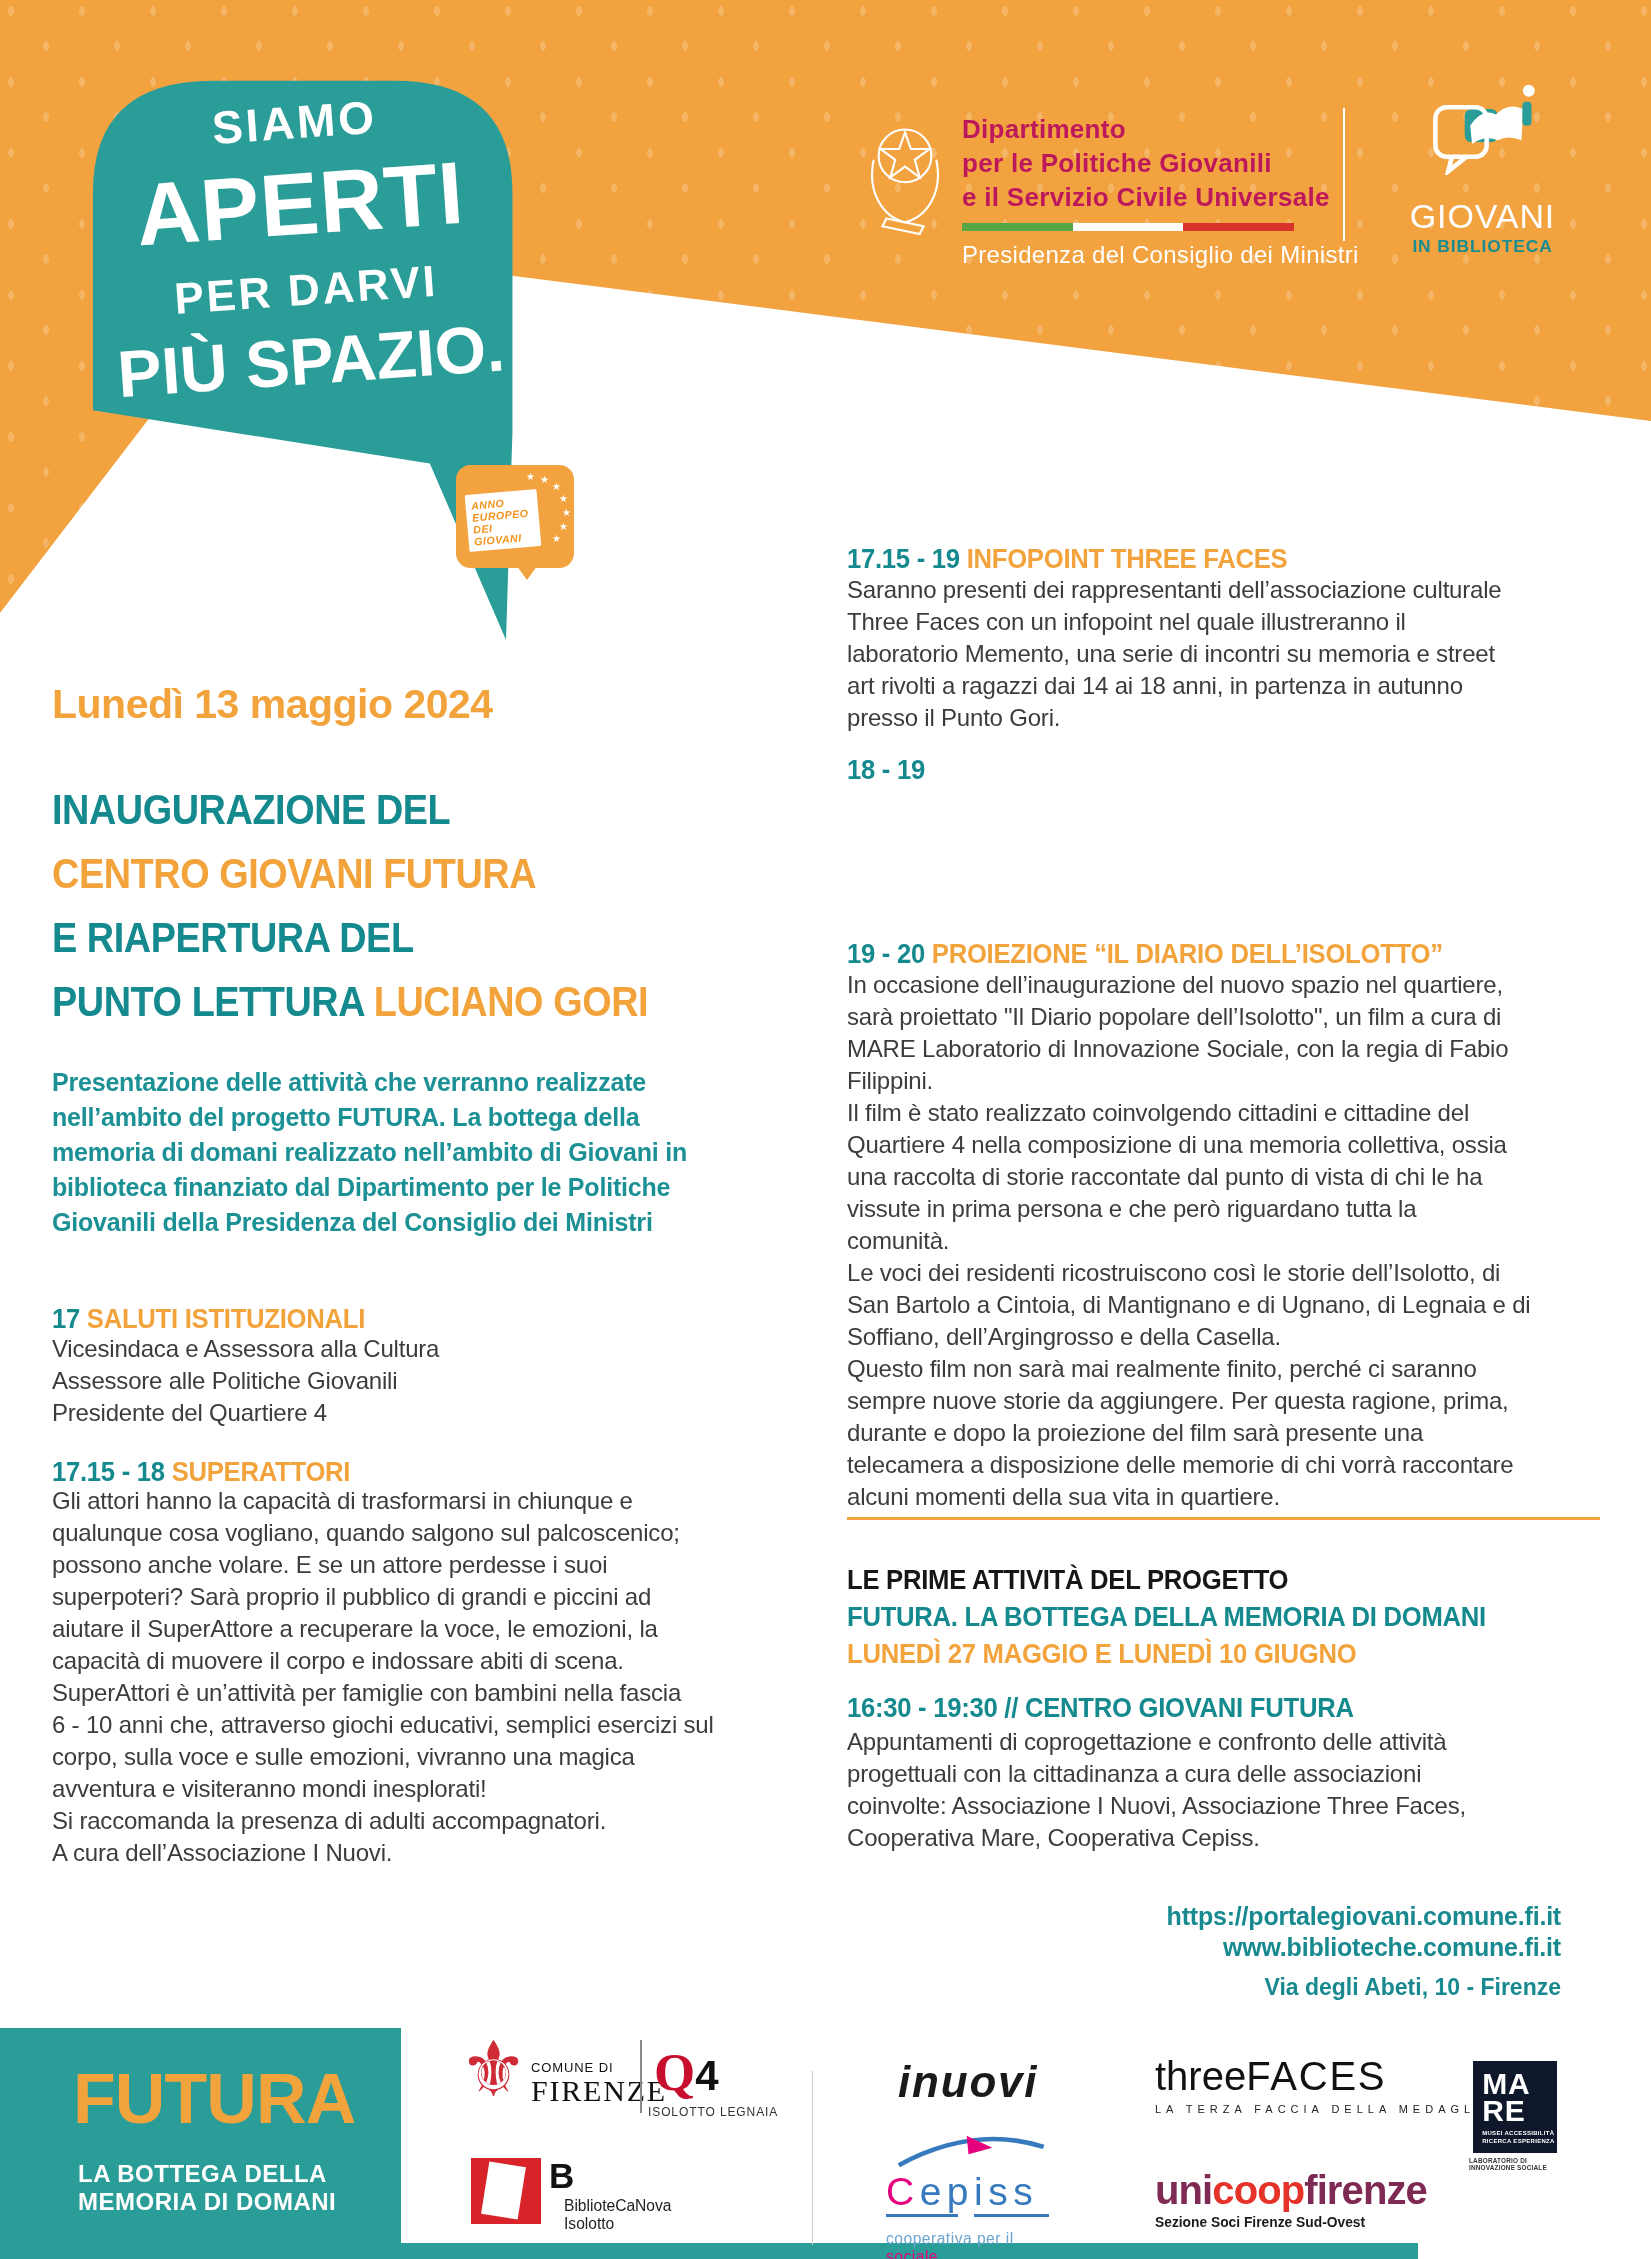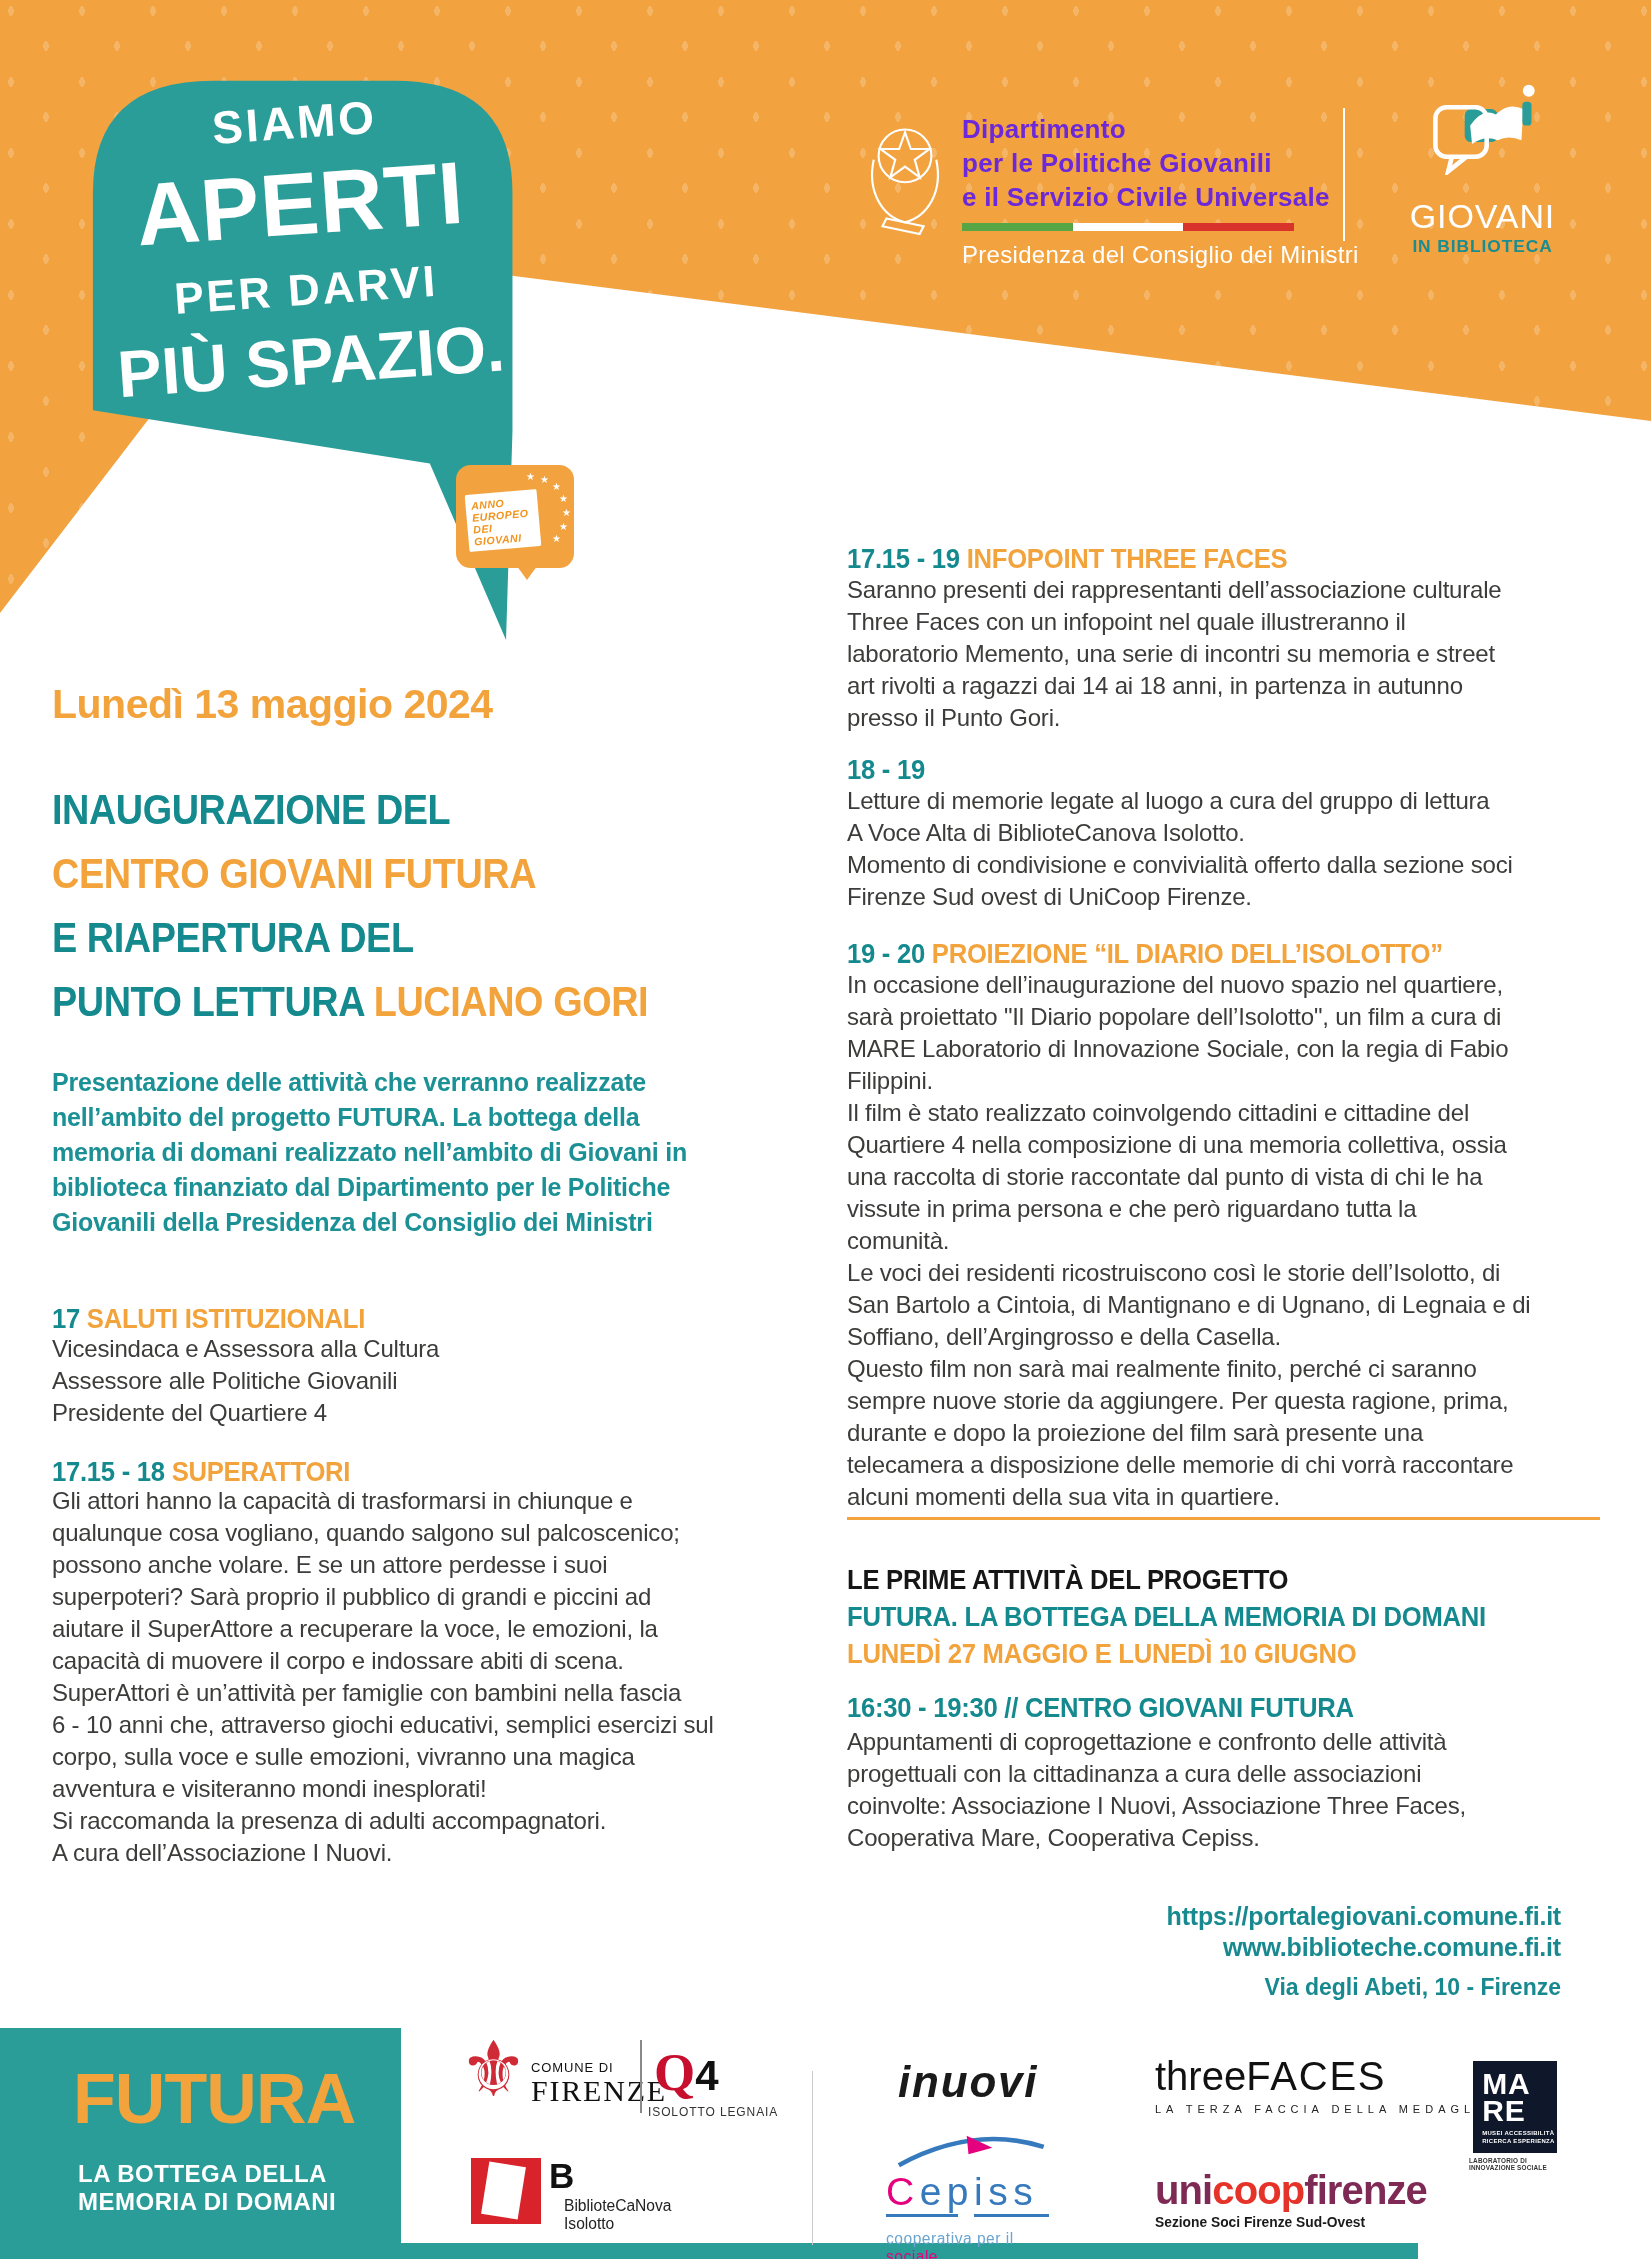--- a/index.html
+++ b/index.html
@@ -22,21 +22,21 @@
   .bubble-svg{left:0; top:0;}
   .bubble-text{
     left:93px; top:99px; width:420px; text-align:center; color:#fff;
     transform:rotate(-4deg); font-weight:900; line-height:1;
   }
   .bubble-l1{font-size:46px; letter-spacing:2.8px;}
   .bubble-l2{font-size:88px; letter-spacing:0.9px; margin-top:14.7px;}
   .bubble-l3{font-size:44px; letter-spacing:2.8px; margin-top:20px;}
   .bubble-l4{font-size:66px; letter-spacing:0px; margin-top:16.5px;}
   
-  .gov-text{left:962px; top:112px; color:#6d28d9; font-size:26px; line-height:34px; font-weight:600; letter-spacing:0.3px;}
+  .gov-text{left:962px; top:112px; color:#be185d; font-size:26px; line-height:34px; font-weight:600; letter-spacing:0.3px;}
   .tricolor{left:962px; top:223px; width:332px; height:8.3px;
     background:linear-gradient(to right,#57A646 0 33.4%,#ffffff 33.4% 66.7%,#D9342B 66.7% 100%);}
   .presidenza{left:962px; top:241px; color:#fff; font-size:24px; font-weight:500; letter-spacing:0.3px;}
   .head-divider{left:1343px; top:108px; width:1.8px; height:133px; background:#ffffff;}
   .gib{left:1377px; top:78px; width:211px; text-align:center;}
   .gib-name{margin-top:20px; color:#fff; font-size:34px; font-weight:400; letter-spacing:0.9px; line-height:37px;}
   .gib-sub{color:#1B8C8F; font-size:17.4px; font-weight:800; letter-spacing:0.9px; line-height:22px;}
   
   .anno{left:456px; top:465px; width:118px; height:103px; background:#F2A340; border-radius:14.7px;}
   .anno-tail{left:514px; top:562px; width:0; height:0; border-left:13px solid transparent; border-right:13px solid transparent; border-top:18.4px solid #F2A340;}
@@ -215,24 +215,20 @@
   </div>
   <div class="abs body-text rsec0-b">Saranno presenti dei rappresentanti dell’associazione culturale
 Three Faces con un infopoint nel quale illustreranno il
 laboratorio Memento, una serie di incontri su memoria e street
 art rivolti a ragazzi dai 14 ai 18 anni, in partenza in autunno
 presso il Punto Gori.</div>
 
   <div class="abs sec-head rsec1-h">
     <span class="sec-time">18 - 19</span><span class="sec-title"></span>
   </div>
-  <div class="abs body-text rsec1-b">Letture di memorie legate al luogo a cura del gruppo di lettura
-A Voce Alta di BiblioteCanova Isolotto.
-Momento di condivisione e convivialità offerto dalla sezione soci
-Firenze Sud ovest di UniCoop Firenze.</div>
 
   <div class="abs sec-head rsec2-h">
     <span class="sec-time">19 - 20 </span><span class="sec-title">PROIEZIONE “IL DIARIO DELL’ISOLOTTO”</span>
   </div>
   <div class="abs body-text rsec2-b">In occasione dell’inaugurazione del nuovo spazio nel quartiere,
 sarà proiettato "Il Diario popolare dell’Isolotto", un film a cura di
 MARE Laboratorio di Innovazione Sociale, con la regia di Fabio
 Filippini.
 Il film è stato realizzato coinvolgendo cittadini e cittadine del
 Quartiere 4 nella composizione di una memoria collettiva, ossia

